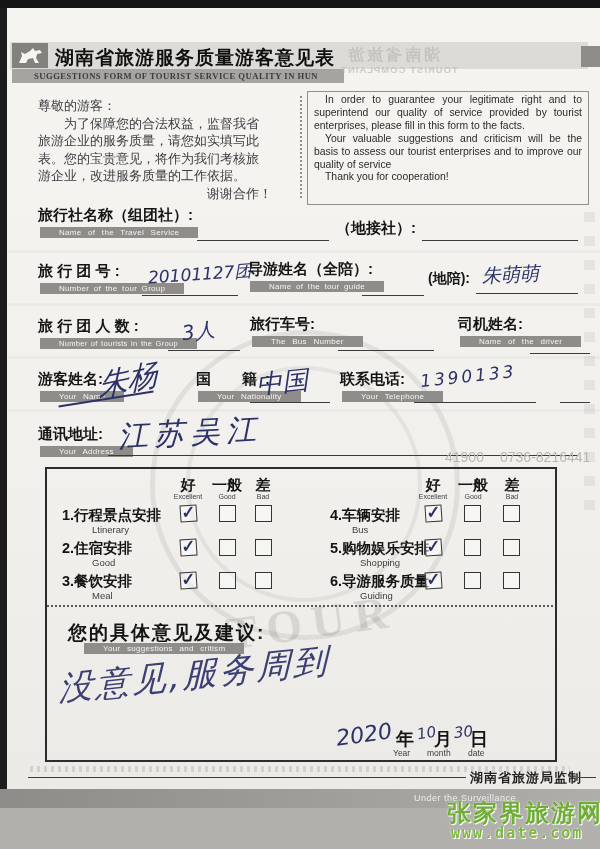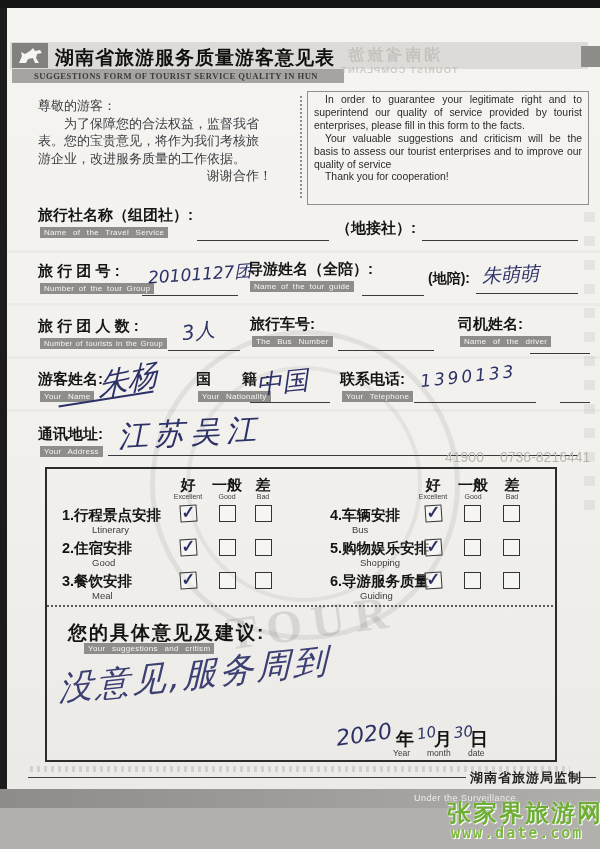--- a/index.html
+++ b/index.html
@@ -29,21 +29,21 @@
   .intro-cn div{white-space:pre}
   .cn-thanks{text-align:right;padding-right:26px;white-space:normal !important}
   .vdots{left:300px;top:96px;height:102px;border-left:2px dotted #908e8a}
   .intro-en{left:307px;top:91px;width:268px;height:108px;border:1px solid #918f8c;
             padding:2px 6px;font-size:10.4px;line-height:12.9px;color:#2b2b2b;text-align:justify}
   .intro-en p{margin:0;text-indent:11px}
   .intro-en p.first{text-indent:0}
   
   .lbl{font-weight:bold;color:#151515;font-size:15px;white-space:nowrap}
   .lbl-sm{font-weight:bold;color:#151515;font-size:14px;white-space:nowrap}
-  .chip{background:#8f8d8a;color:#f5f5f3;font-size:8px;padding:1px 4px;
+  .chip{background:#8f8d8a;color:#f5f5f3;font-size:8px;padding:1px 19px;
         letter-spacing:.3px;word-spacing:4px;white-space:nowrap}
   .uline{border-bottom:1.5px solid #3a3a3a}
   .ink{color:#2c3168;font-family:"DejaVu Sans",sans-serif;font-style:italic;white-space:nowrap}
   
   .ratebox{left:45px;top:467px;width:512px;height:295px;border:2px solid #2c2c2c;box-sizing:border-box}
   .hcn{font-weight:bold;font-size:15px;color:#141414;text-align:center;width:40px;margin-left:-20px}
   .hen{font-size:7px;color:#3d3d3d;text-align:center;width:44px;margin-left:-22px}
   .item-cn{font-weight:bold;font-size:14.5px;color:#141414;white-space:nowrap}
   .item-en{font-size:9.5px;color:#3c3c3c;white-space:nowrap}
   .cb{width:15px;height:15px;border:1.6px solid #343434;background:rgba(255,255,255,.4);
@@ -106,20 +106,21 @@
 <div class="abs subbar">
   <span class="subtitle">SUGGESTIONS FORM OF TOURIST SERVICE QUALITY IN HUN</span>
 </div>
 <div class="abs ghost ghost-title">湖南省旅游</div>
 <div class="abs ghost ghost-sub">TOURIST COMPLAINT</div>
 <div class="abs edgechip"></div>
 
 <div class="abs intro-cn">
   <div>尊敬的游客：</div>
   <div>　　为了保障您的合法权益，监督我省</div>
+  <div>旅游企业的服务质量，请您如实填写此</div>
   <div>表。您的宝贵意见，将作为我们考核旅</div>
   <div>游企业，改进服务质量的工作依据。</div>
   <div class="cn-thanks">谢谢合作！</div>
 </div>
 <div class="abs vdots"></div>
 <div class="abs intro-en">
   <p>In order to guarantee your legitimate right and to superintend our quality of service provided by tourist enterprises, please fill in this form to the facts.</p>
   <p>Your valuable suggestions and criticism will be the basis to assess our tourist enterprises and to improve our quality of service</p>
   <p>Thank you for cooperation!</p>
 </div>

